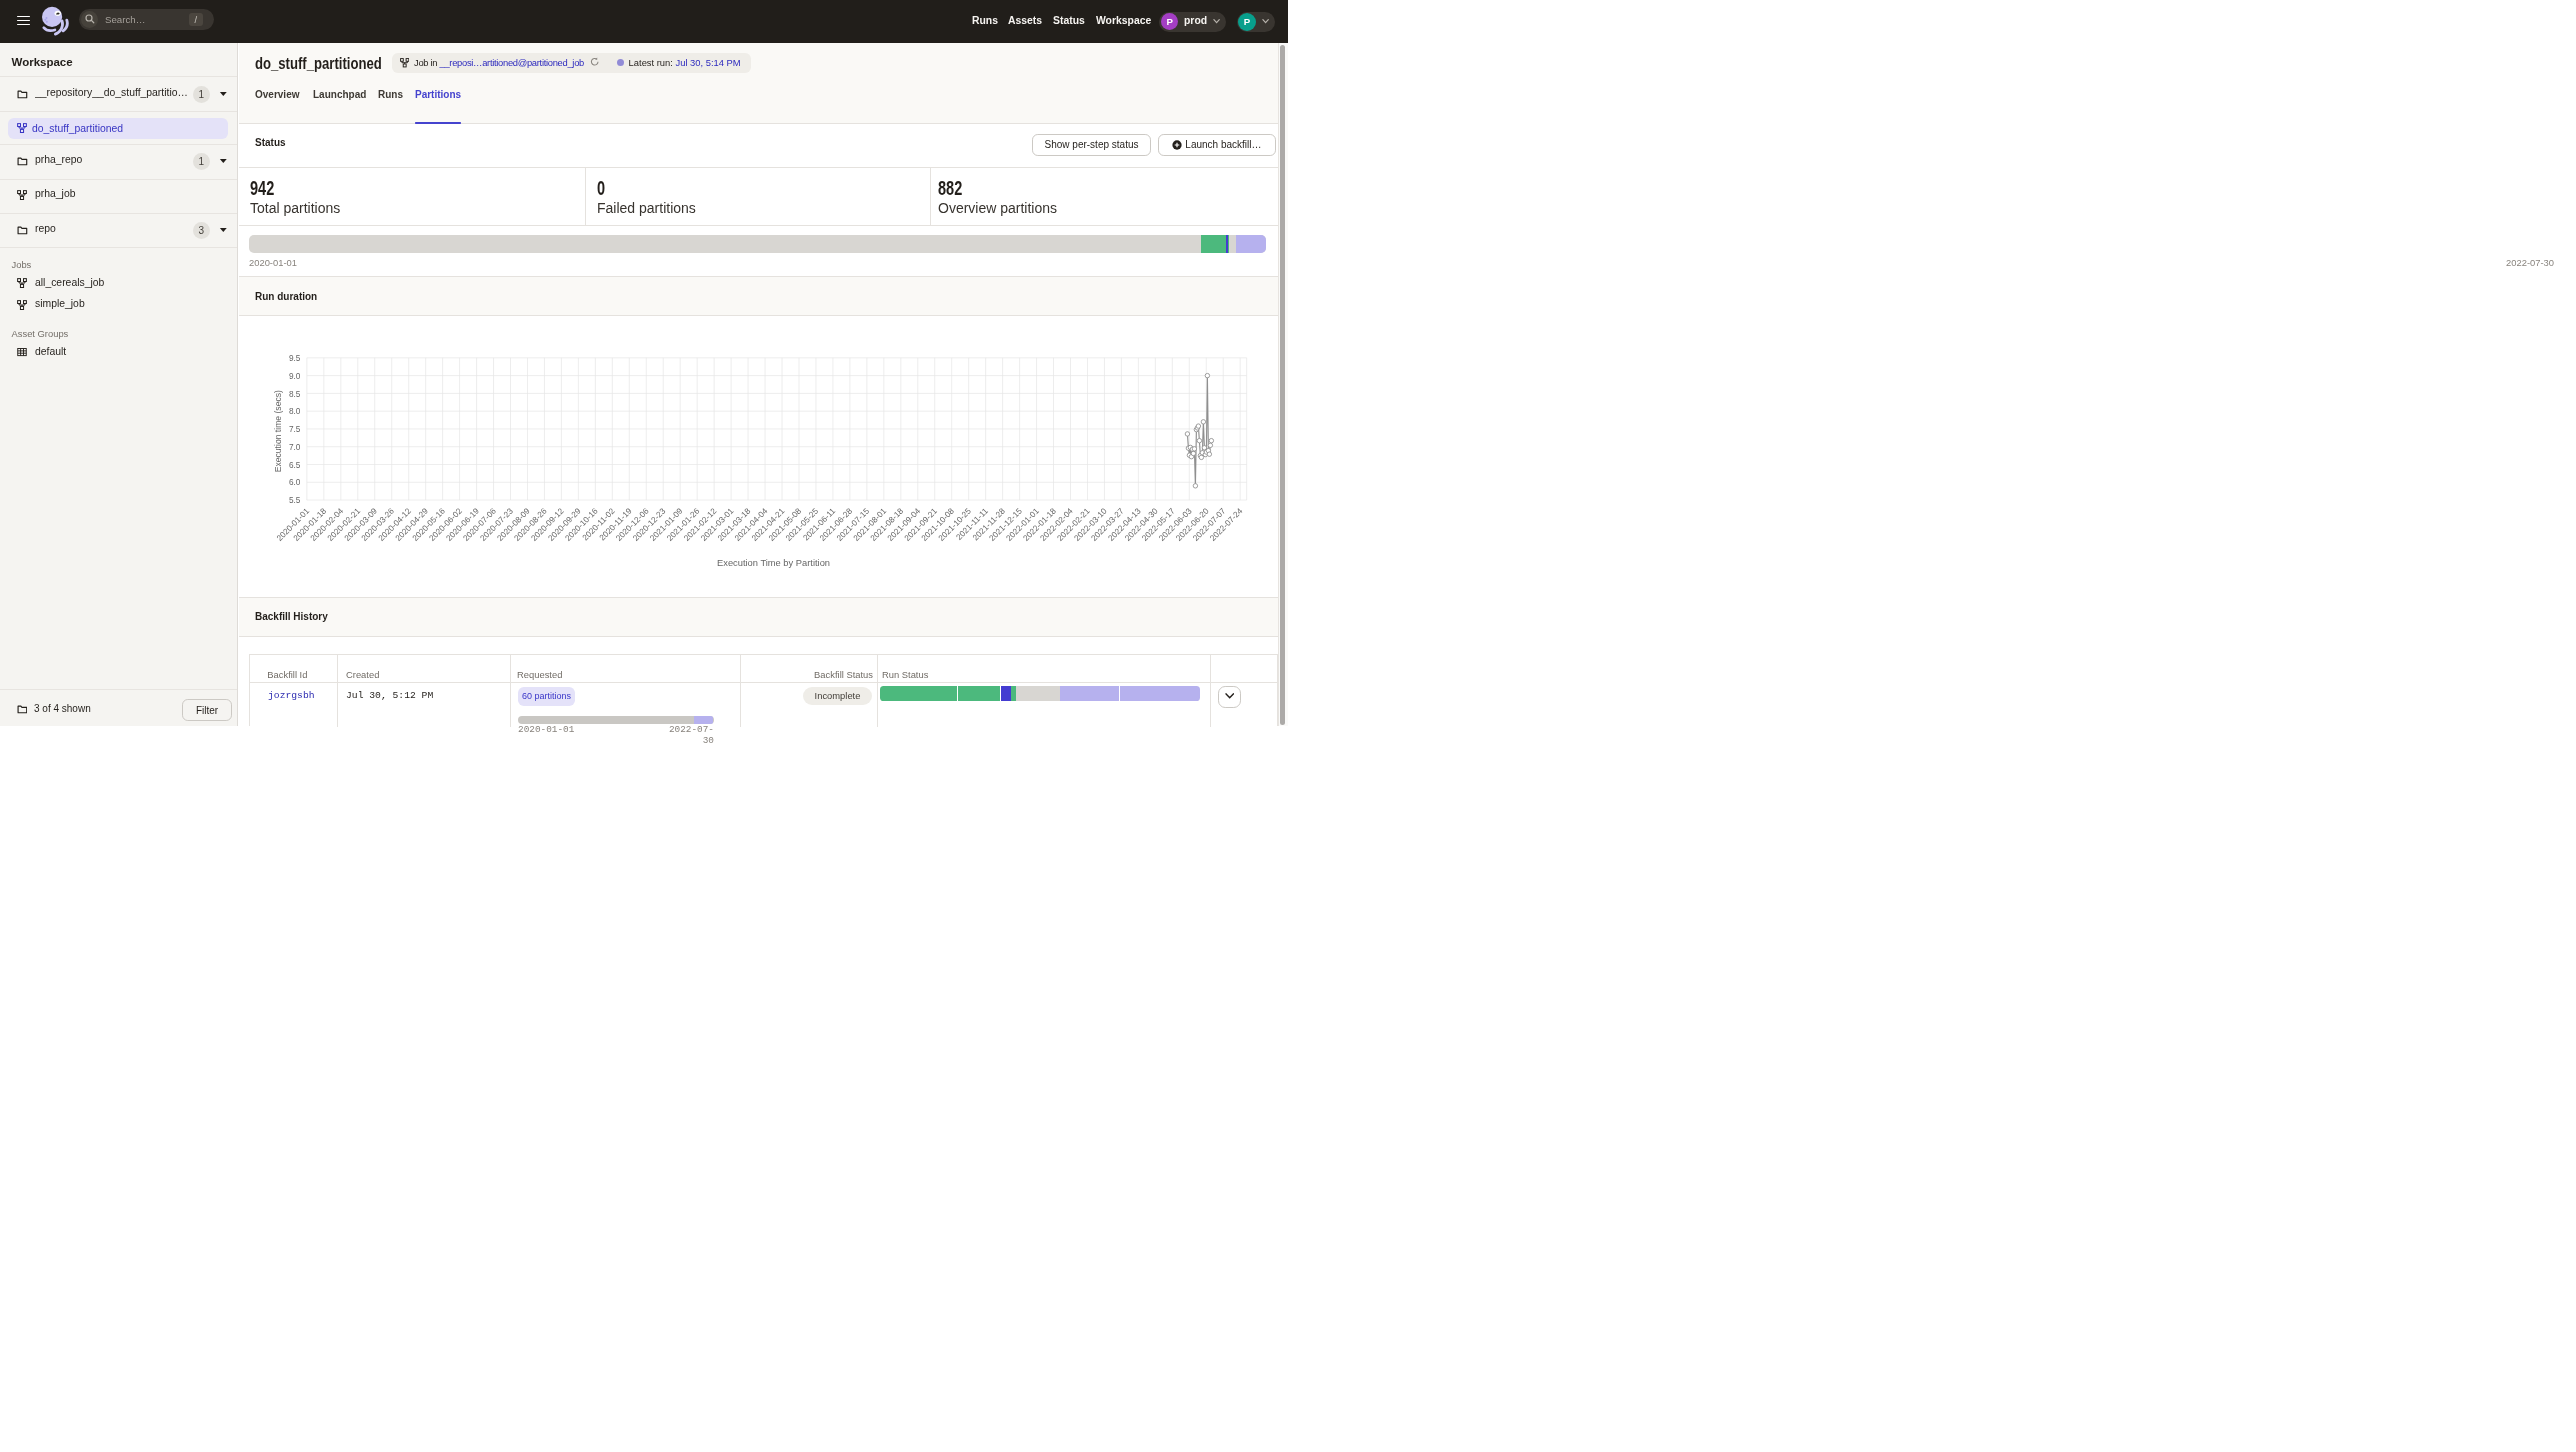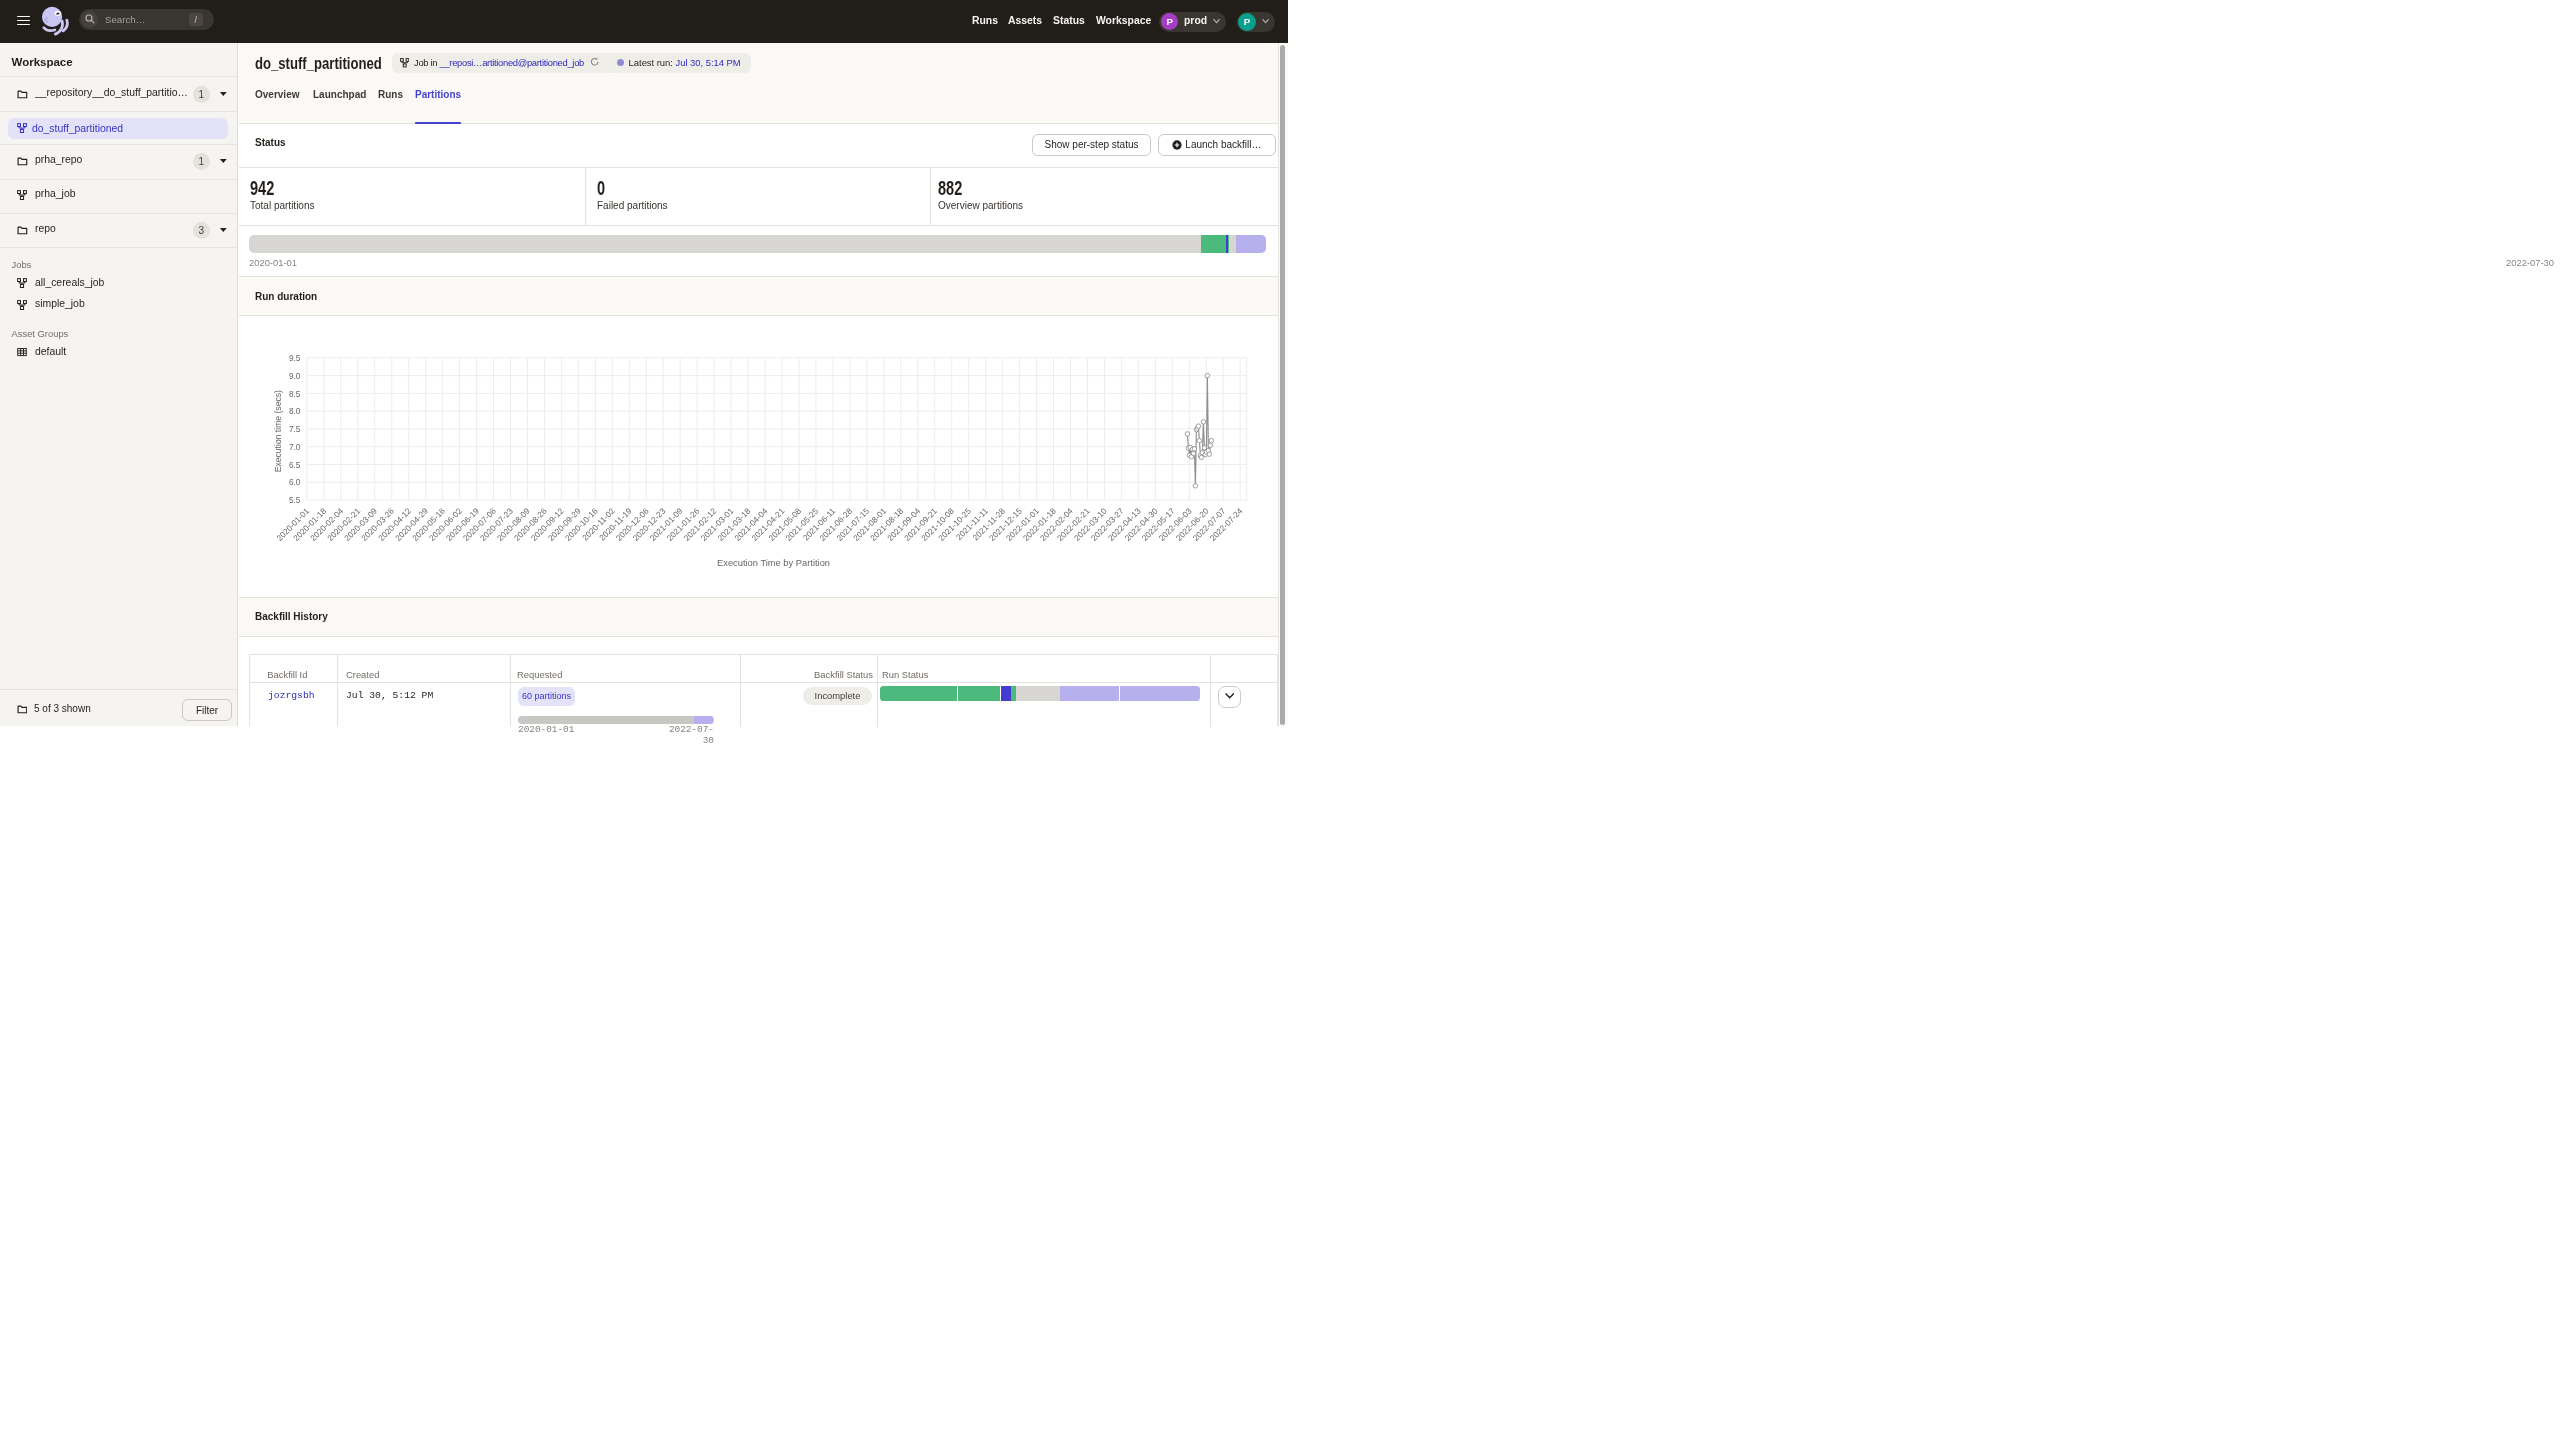--- a/index.html
+++ b/index.html
@@ -14,21 +14,21 @@
 .seclabel { position:absolute; left:11.5px; font-size:9.4px; color:#736e68; }
 .navlink { color:#f6f4f1; font-size:10.4px; font-weight:700; position:absolute; top:15px; }
 .hdrband { position:absolute; left:239px; top:43px; width:1041px; height:81px; background:#faf9f6;
   border-bottom:0.7px solid #e5e2de; }
 .tab { position:absolute; top:89px; font-size:10px; font-weight:700; color:#3e3a34; }
 .pill { position:absolute; top:53px; height:20px; border-radius:5.8px; background:#efede8;
   font-size:9.4px; line-height:20px; white-space:nowrap; }
 .btn { position:absolute; height:21.6px; border:0.7px solid #ccc9c4; border-radius:5.8px; background:#fff;
   font-size:10px; line-height:20px; text-align:center; color:#231f1b; }
 .statnum { font-size:19.4px; font-weight:700; color:#231f1b; position:absolute; transform:scaleX(0.75); transform-origin:0 0; }
-.statlab { font-size:10px; color:#37332e; position:absolute;text-align:center; }
+.statlab { font-size:14px; color:#37332e; position:absolute;text-align:center; }
 .secband { position:absolute; left:239px; width:1041px; background:#faf9f6;
   border-top:0.7px solid #e5e2de; border-bottom:0.7px solid #e5e2de; }
 .th { position:absolute; font-size:9.4px; color:#716c66; top:8px;margin-top:6px; }
 .mono { font-family:"Liberation Mono", monospace; }
 </style></head>
 <body>
 
 <div class="nav">
   <div class="abs" style="left:16.5px;top:16px;width:13.3px;height:1.4px;background:#fff;border-radius:0.7px"></div>
   <div class="abs" style="left:16.5px;top:20px;width:13.3px;height:1.4px;background:#fff;border-radius:0.7px"></div>
@@ -162,21 +162,21 @@
         <rect x="1.2" y="2.4" width="13.6" height="11.4"></rect>
         <path d="M1.2 6.2 h13.6 M1.2 9.9 h13.6 M5.8 2.4 v11.4 M10.4 2.4 v11.4"></path>
       </g>
     </svg>
   <div class="rowtext" style="top:303px">default</div>
 
   <div class="sep" style="top:646px"></div>
   <svg width="10.8" height="10.8" viewBox="0 0 16 16" style="position:absolute;left:16.5px;top:661px">
       <path d="M1.6 3.2 h4.2 l1.5 1.7 h7.1 v8 H1.6 z" fill="none" stroke="#231f1b" stroke-width="1.7" stroke-linejoin="round"></path>
     </svg>
-  <div class="rowtext" style="top:660px;left:34px;font-size:10px">5 of 3 shown</div>
+  <div class="rowtext" style="top:660px;left:34px;font-size:10px">3 of 4 shown</div>
   <div class="btn" style="left:182px;top:656px;width:50px;height:22px;line-height:21px;background:transparent">Filter</div>
 </div>
 
 <div class="hdrband"></div>
 <div class="abs" style="left:255px;top:55px;font-size:16px;font-weight:700;transform:scaleX(0.82);transform-origin:0 50%">do_stuff_partitioned</div>
 <div class="pill" style="left:392px;width:244px;overflow:hidden">
   <svg width="9.4" height="9.4" viewBox="0 0 16 16" style="position:absolute;left:8px;top:5.4px">
       <g fill="none" stroke="#231f1b" stroke-width="1.6">
         <rect x="1" y="1" width="4.6" height="4.6"></rect>
         <rect x="10.4" y="1" width="4.6" height="4.6"></rect>

